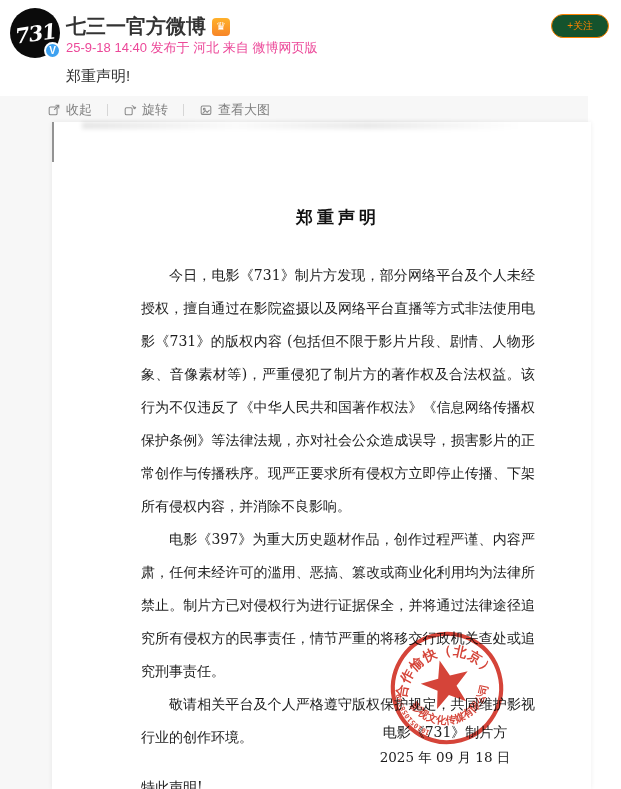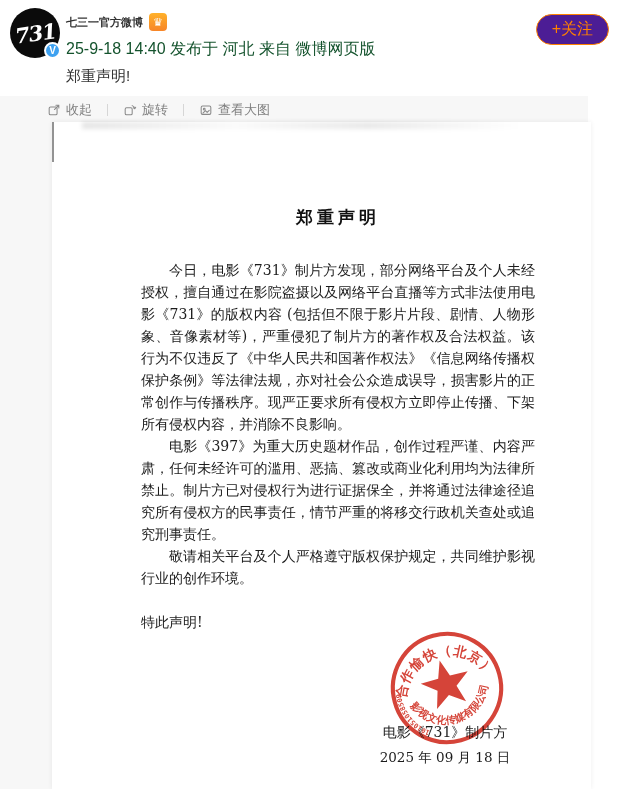--- a/index.html
+++ b/index.html
@@ -12,30 +12,30 @@
             border-radius:50%; background:#0b0b0b; display:flex; align-items:center;
             justify-content:center; cursor:pointer; }
   .avatar-logo { color:#fff; font-family:"DejaVu Serif","Liberation Serif",serif;
                  font-style:italic; font-weight:bold; font-size:21px;
                  transform:rotate(-8deg); letter-spacing:-1px; }
   .v-badge { position:absolute; left:44px; top:42px; width:17px; height:17px;
              border-radius:50%; background:#3ea1f0; border:2px solid #fff;
              color:#fff; font-size:10px; font-weight:bold; display:flex;
              align-items:center; justify-content:center; }
   .name-row { position:absolute; left:66px; top:13px; display:flex; align-items:center; gap:6px; }
-  .username { font-size:11px; font-weight:bold; color:#333; cursor:pointer; }
+  .username { font-size:20px; font-weight:bold; color:#333; cursor:pointer; }
   .vip-badge { width:18px; height:18px; border-radius:4px;
                background:linear-gradient(180deg,#ffb12a,#f78528);
                color:#fff; font-size:11px; display:flex; align-items:center;
                justify-content:center; }
-  .meta-row { position:absolute; left:66px; top:39px; font-size:16px; color:#14532d; }
+  .meta-row { position:absolute; left:66px; top:39px; font-size:13px; color:#ec4899; }
   .post-text { position:absolute; left:66px; top:67px; font-size:15px; color:#333; }
   .follow-btn { position:absolute; right:12px; top:14px; padding:4px 15px;
-                border:1.5px solid #ff8200; border-radius:16px; background:#4c1d95;
-                color:#ff8200; font-size:16px; cursor:pointer; }
+                border:1.5px solid #ff8200; border-radius:16px; background:#14532d;
+                color:#ff8200; font-size:10px; cursor:pointer; }
 
   
   .img-area { position:absolute; left:0; top:96px; width:588px; height:693px;
               background:#f7f7f7; }
   .img-toolbar { height:27px; display:flex; align-items:center; padding-left:47px;
                  font-size:13px; color:#808080; background:#f7f7f7; }
   .tb-item { display:flex; align-items:center; gap:5px; cursor:pointer; }
   .tb-item svg { width:14px; height:14px; stroke:#8a8a8a; fill:none;
                  stroke-width:1.2; stroke-linecap:round; stroke-linejoin:round; }
   .tb-divider { width:1px; height:12px; background:#d6d6d6; margin:0 15px; }
@@ -47,21 +47,21 @@
   .paper::before { content:""; position:absolute; top:0; left:30px; right:70px;
                    height:7px; background:linear-gradient(90deg,rgba(0,0,0,.10),
                    rgba(0,0,0,.02) 35%,rgba(0,0,0,.09) 65%,rgba(0,0,0,0));
                    filter:blur(2px); }
   .paper::after { content:""; position:absolute; top:0; left:0; width:2px;
                   height:40px; background:#3a3a3a; opacity:.55; }
   .paper-content { padding:84px 56px 0 89px; }
   .doc-title { font-size:17px; font-weight:bold; text-align:center;
                letter-spacing:4px; color:#111; margin-bottom:30px; }
   .doc-salutation { font-size:14px; line-height:27.6px; margin-bottom:0; }
-  .doc-p { font-size:14px; line-height:22px; text-align:justify;
+  .doc-p { font-size:14px; line-height:33px; text-align:justify;
            text-indent:2em; }
   .doc-closing { font-size:14px; line-height:27.6px; margin-top:20px; }
   .sign-block { position:absolute; left:308px; top:600px; width:170px;
                 text-align:center; z-index:1; }
   .doc-signature { font-size:14px; line-height:21px; }
   .doc-date { font-size:13.5px; margin-top:6px; }
 
   
   .seal-wrap { position:absolute; left:336px; top:507px; width:118px; height:118px;
                transform:rotate(-15deg); opacity:.88; mix-blend-mode:multiply;

